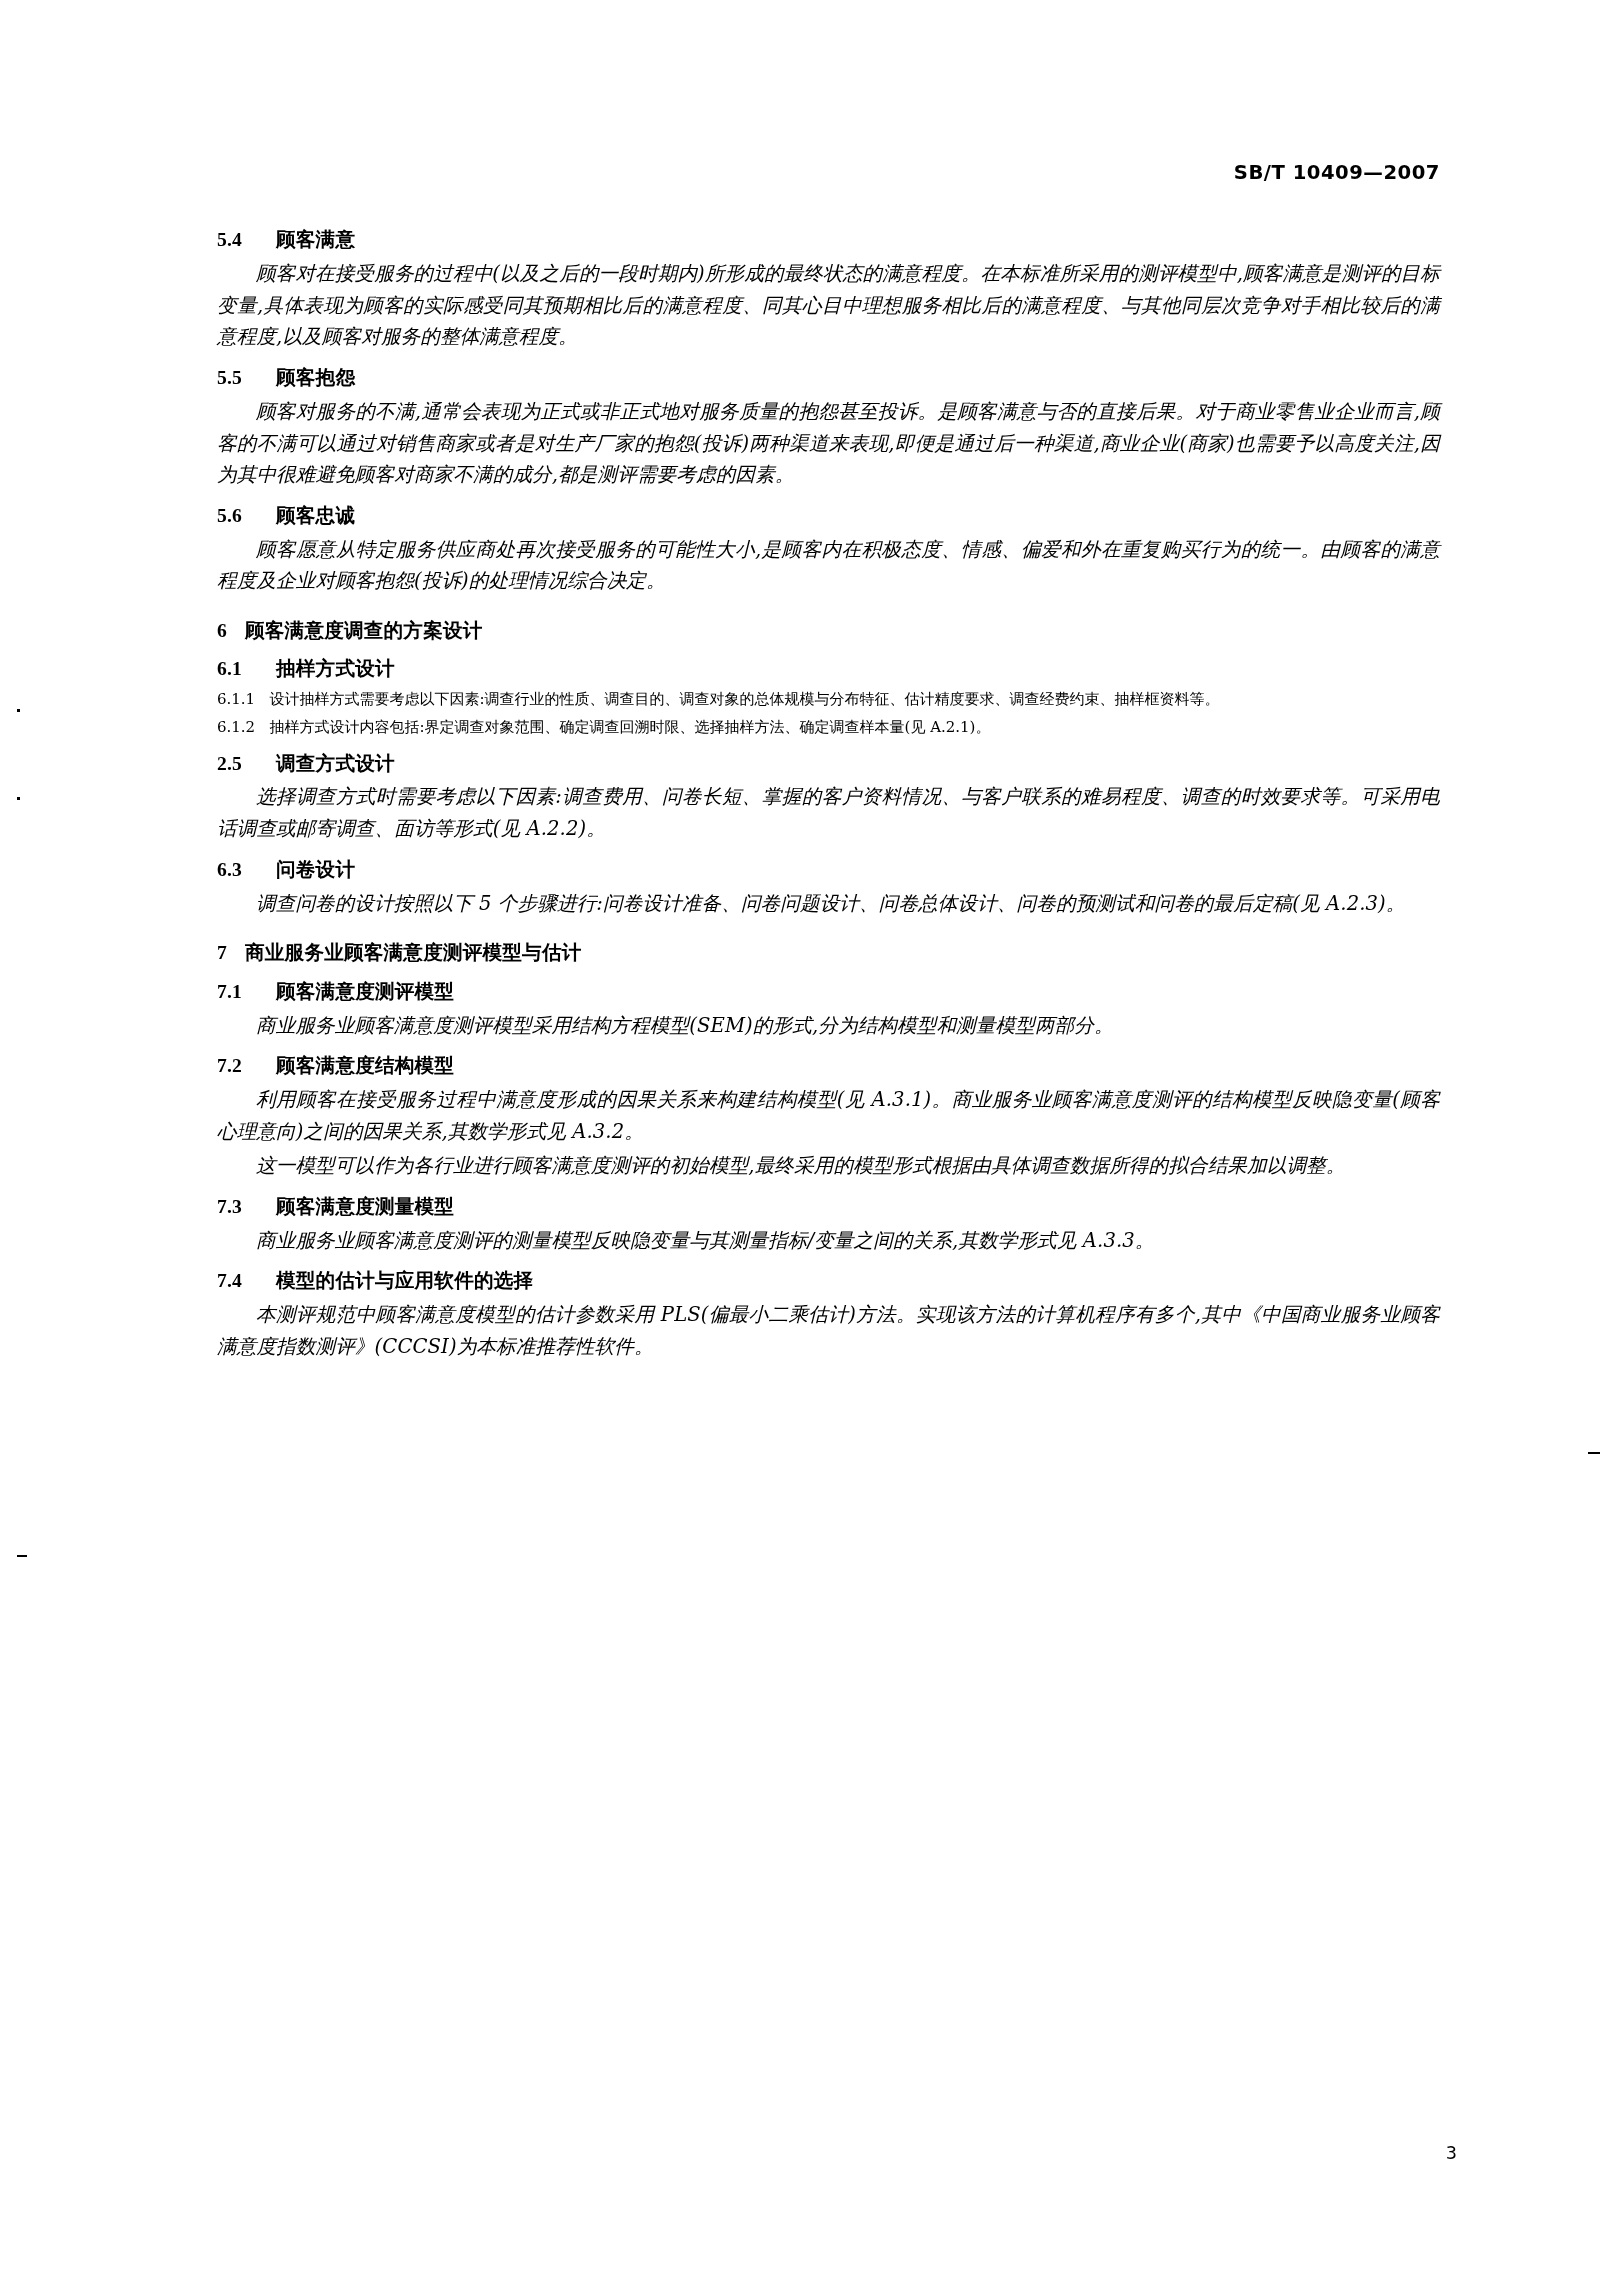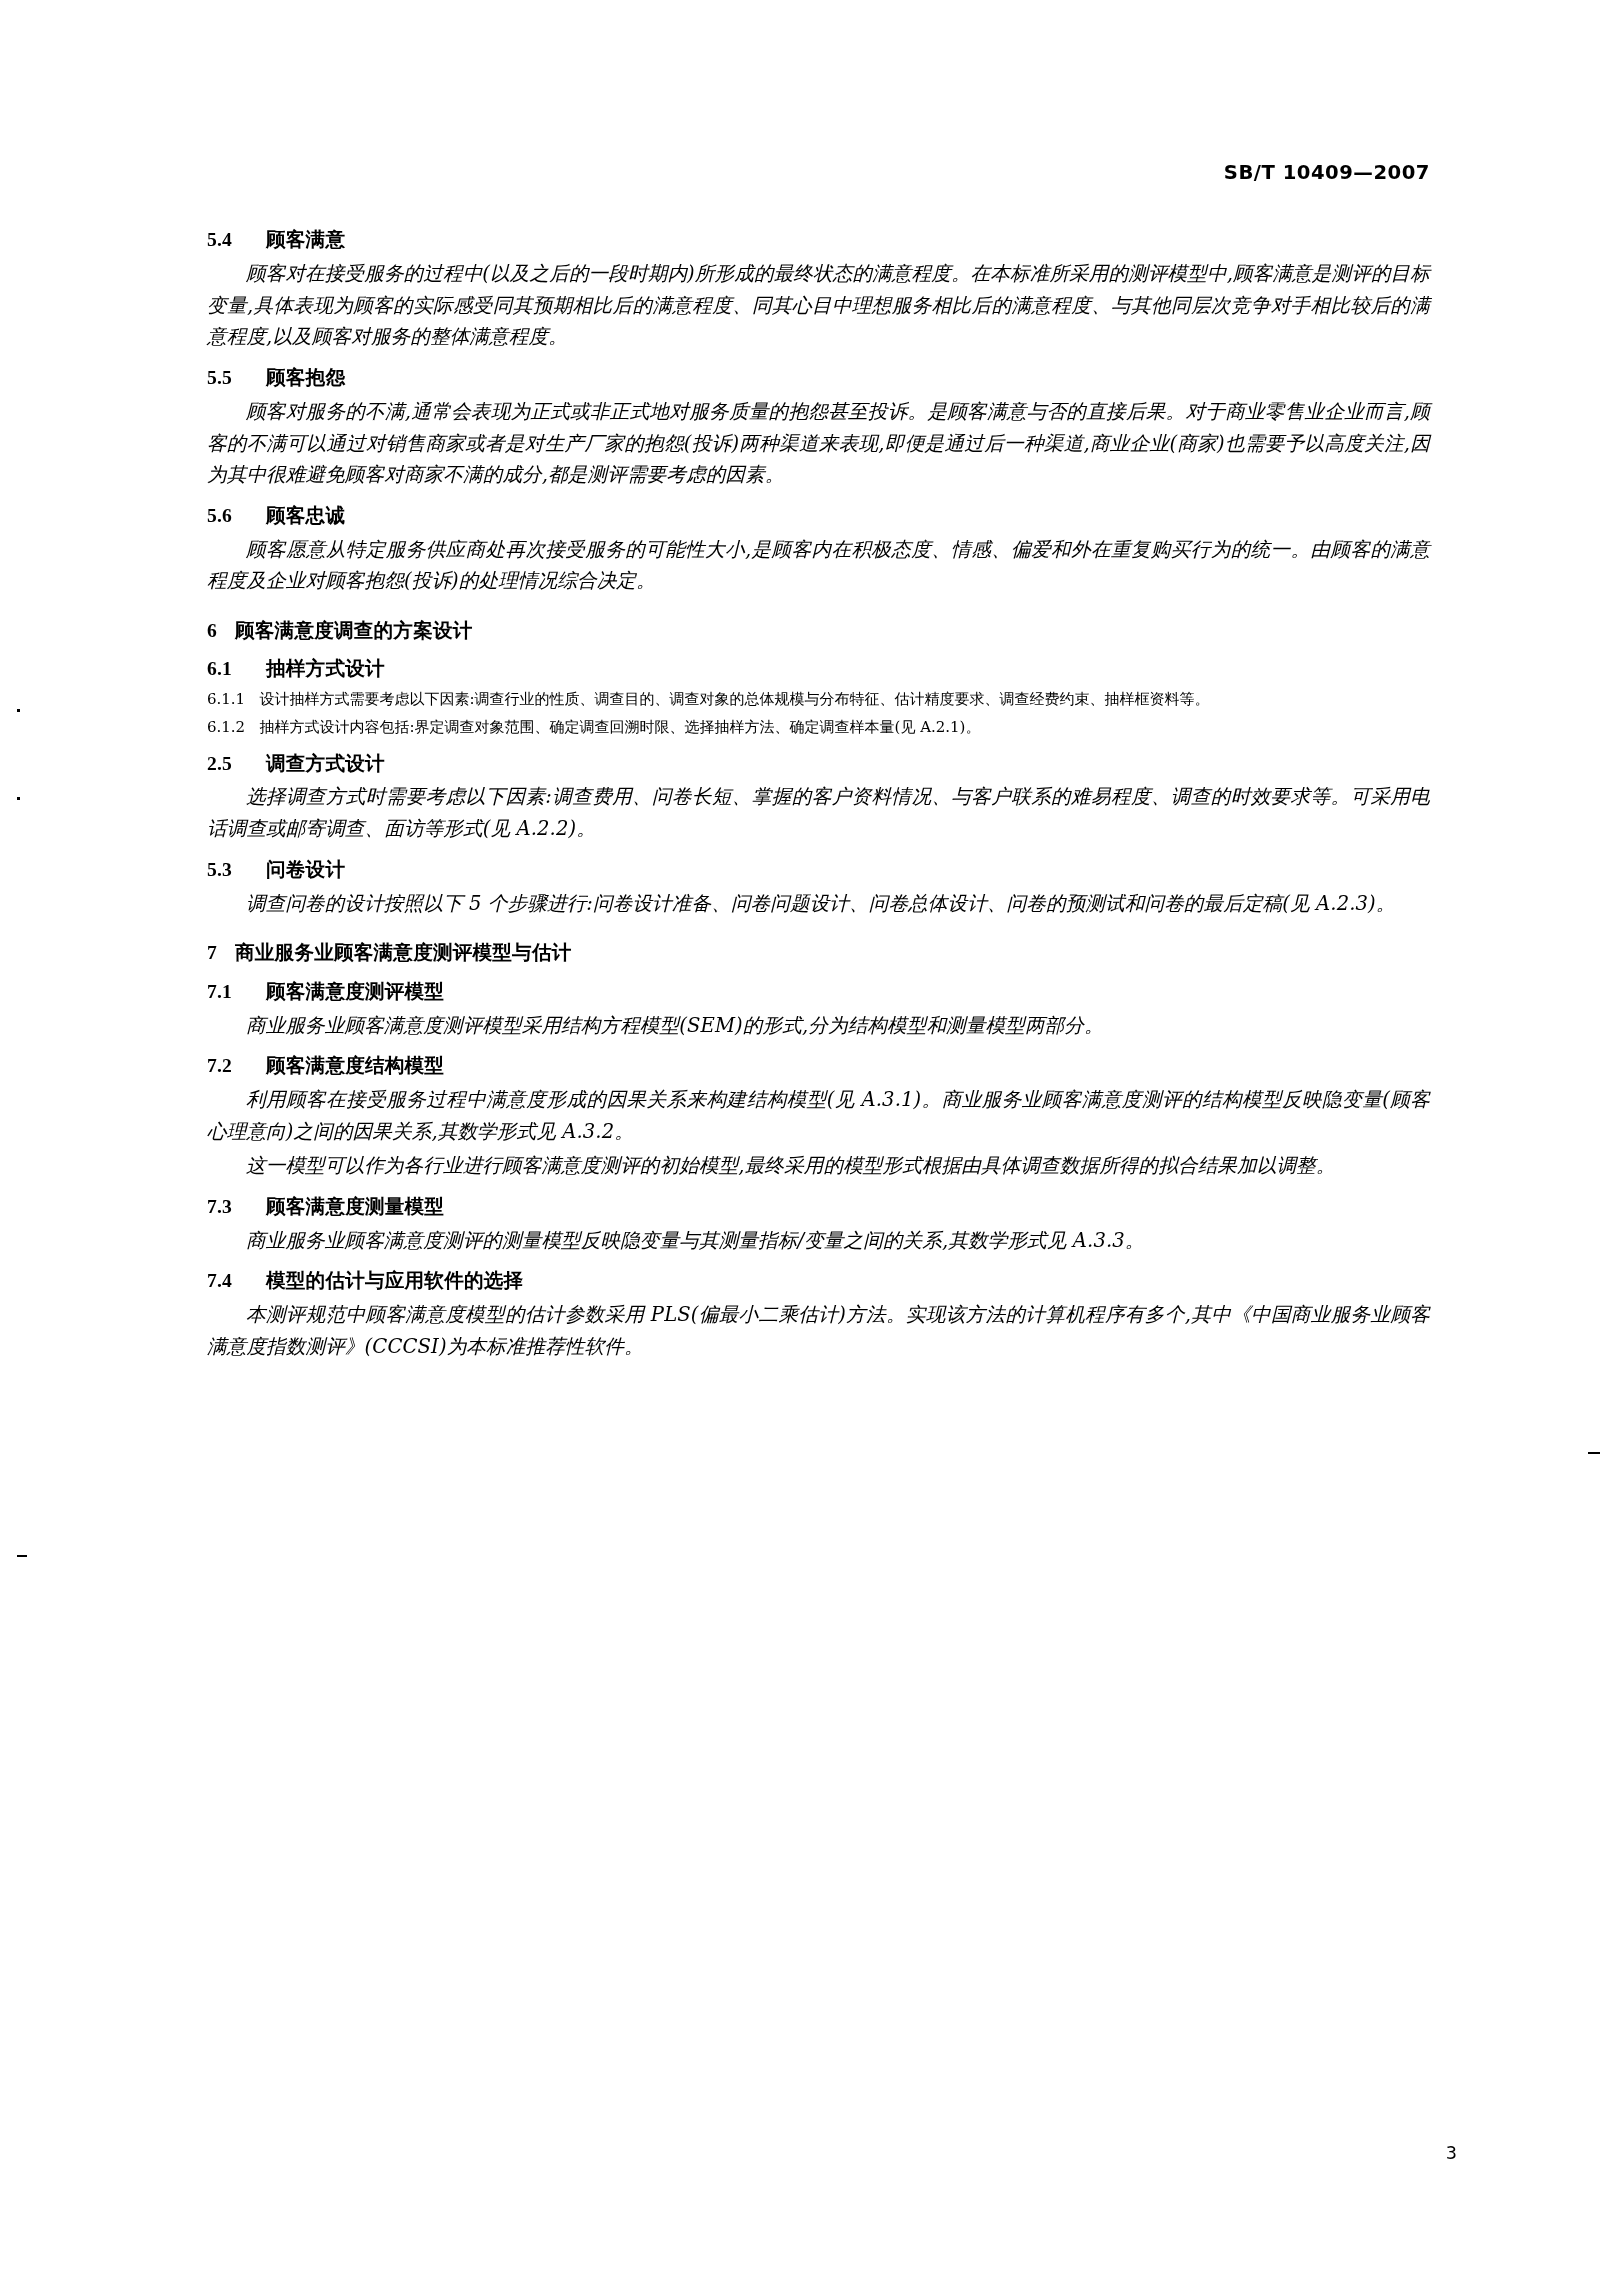--- a/index.html
+++ b/index.html
@@ -14,21 +14,21 @@
   .page {
     position: relative;
     width: 1618px;
     height: 2273px;
     margin: 0 auto;
     background: #ffffff;
     box-sizing: border-box;
   }
   .content {
     position: absolute;
-    left: 207px;
+    left: 217px;
     top: 161px;
     width: 1223px;
   }
   .header {
     text-align: right;
     font-family: "DejaVu Sans", "Liberation Sans", sans-serif;
     font-weight: bold;
     font-size: 19.6px;
     letter-spacing: 0.5px;
     margin-bottom: 42px;
@@ -132,21 +132,21 @@
     <p class="numbered">
       <span class="lbl">6.1.2</span>&nbsp;&nbsp;&nbsp;<span>抽样方式设计内容包括:界定调查对象范围、确定调查回溯时限、选择抽样方法、确定调查样本量(见 A.2.1)。</span>
     </p>
 
     <div class="sec-head">
       <span class="num">2.5</span><span>调查方式设计</span>
     </div>
     <p class="body indent">选择调查方式时需要考虑以下因素:调查费用、问卷长短、掌握的客户资料情况、与客户联系的难易程度、调查的时效要求等。可采用电话调查或邮寄调查、面访等形式(见 A.2.2)。</p>
 
     <div class="sec-head">
-      <span class="num">5.3</span><span>问卷设计</span>
+      <span class="num">6.3</span><span>问卷设计</span>
     </div>
     <p class="body indent">调查问卷的设计按照以下 5 个步骤进行:问卷设计准备、问卷问题设计、问卷总体设计、问卷的预测试和问卷的最后定稿(见 A.2.3)。</p>
 
     <div class="sec-head major">
       <span class="num">7</span><span>商业服务业顾客满意度测评模型与估计</span>
     </div>
 
     <div class="sec-head">
       <span class="num">7.1</span><span>顾客满意度测评模型</span>
     </div>

